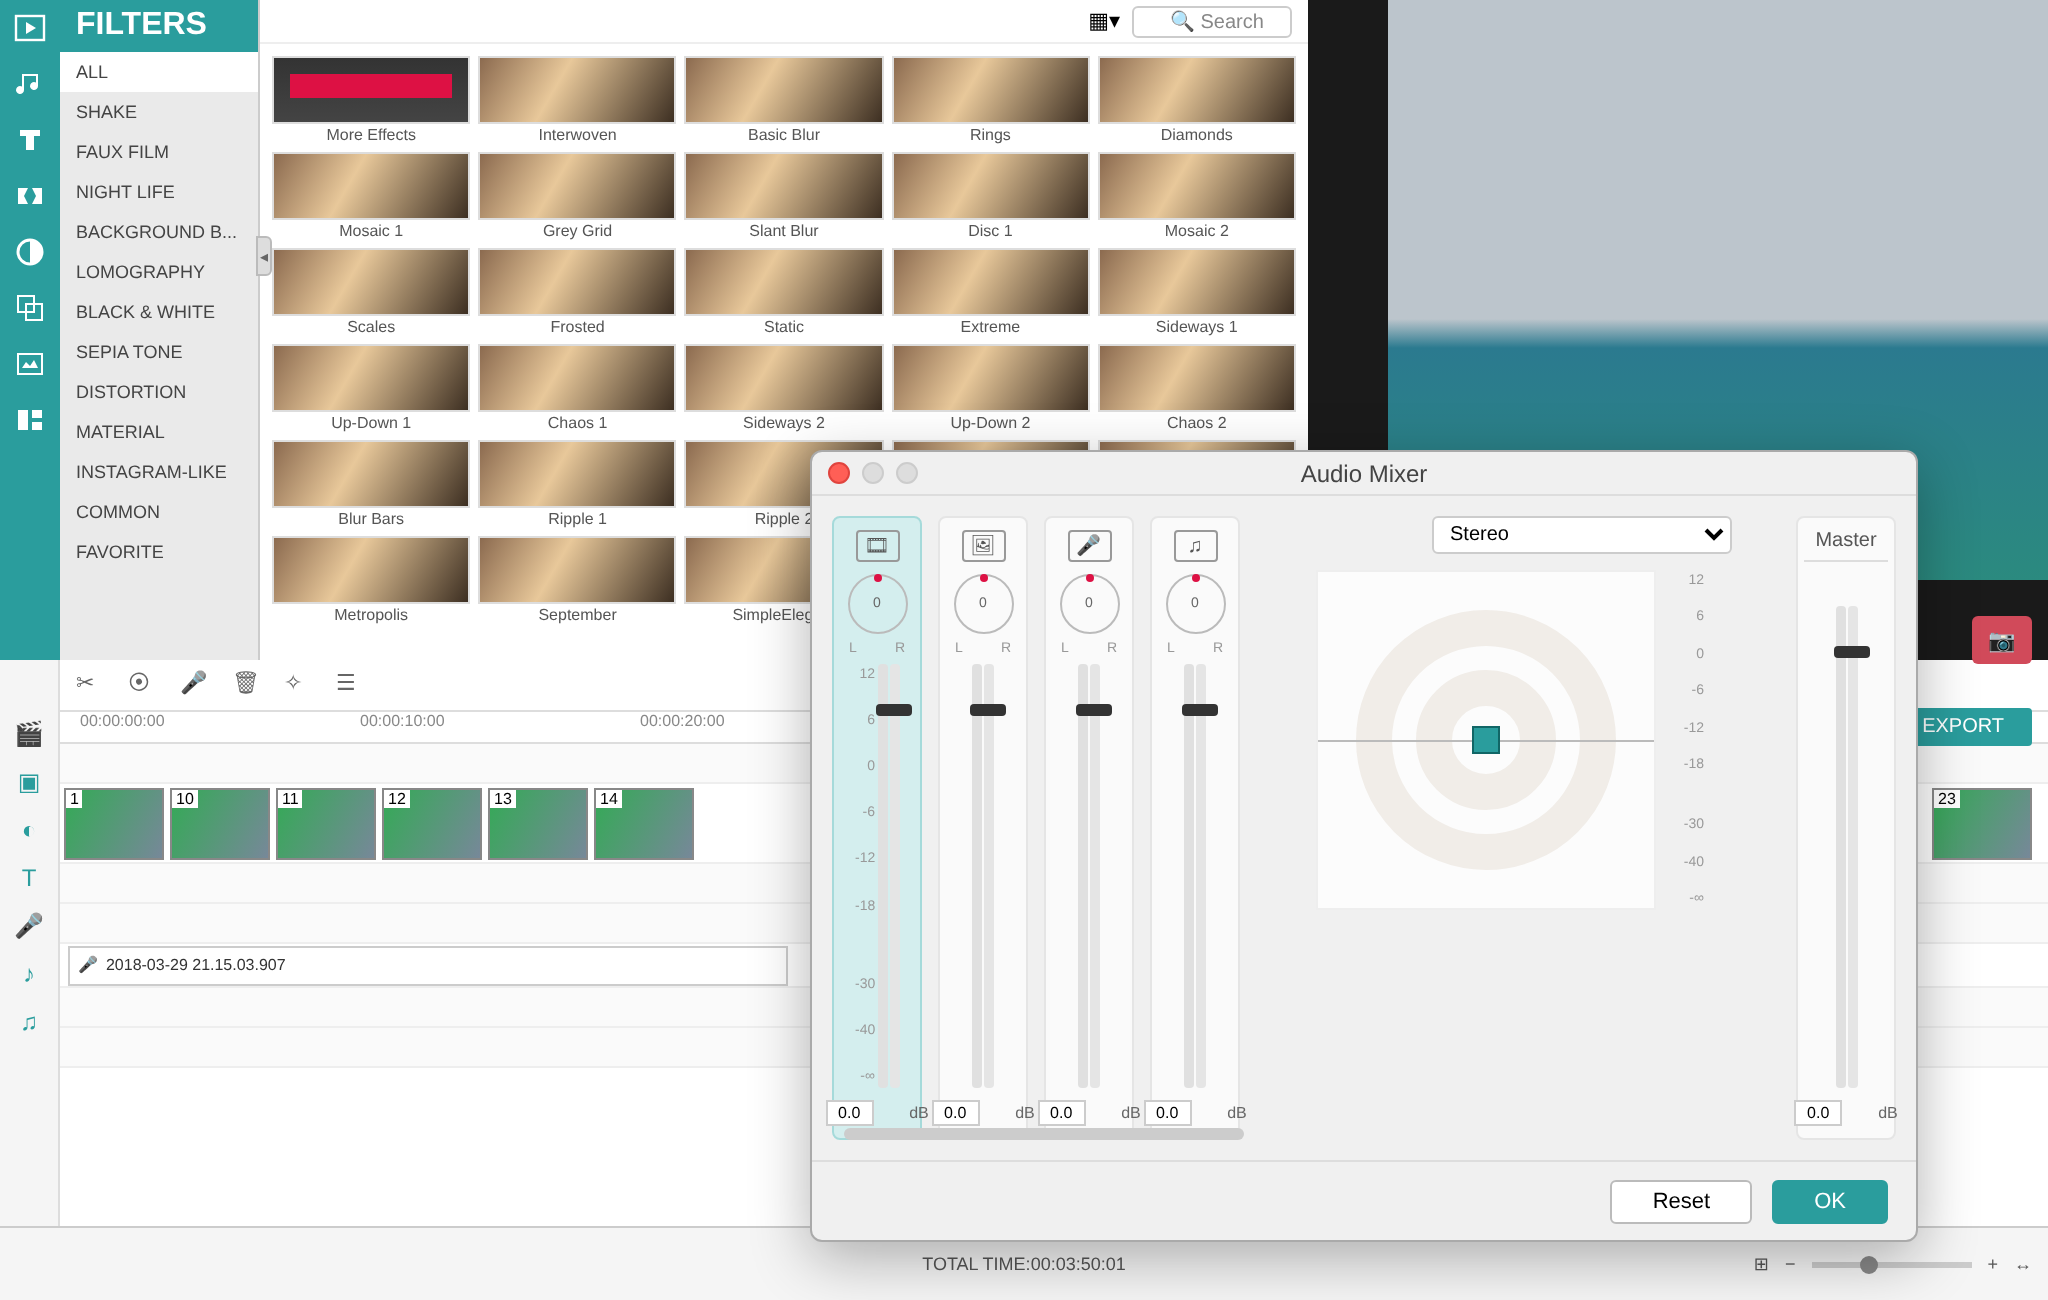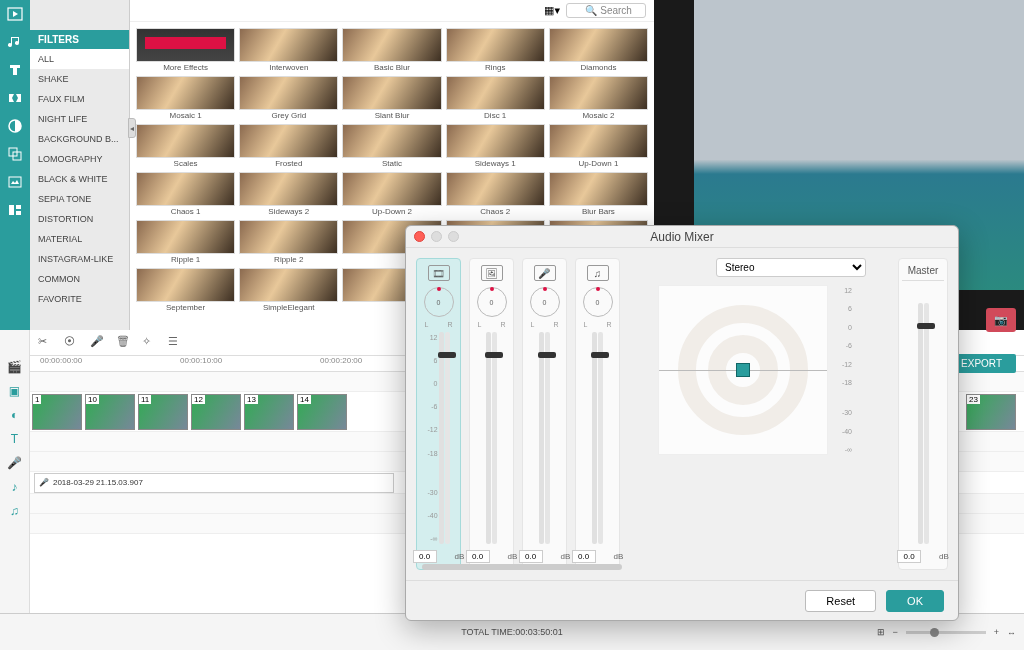--- a/index.html
+++ b/index.html
@@ -4,21 +4,21 @@
 <style>
 * { margin: 0; padding: 0; box-sizing: border-box; font-family: -apple-system, Helvetica, Arial, sans-serif; }
 body { width: 1024px; height: 650px; background: #f5f5f5; overflow: hidden; position: relative; font-size: 11px; }
 
 .app { display: flex; height: 330px; }
 .left-rail { width: 30px; background: #2a9d9d; display: flex; flex-direction: column; align-items: center; padding-top: 5px; gap: 10px; }
 .left-rail .ic { width: 18px; height: 18px; display: flex; align-items: center; justify-content: center; color: #fff; }
 .left-rail svg { width: 16px; height: 16px; fill: #fff; }
 
 .sidebar { width: 100px; background: #eaeaea; border-right: 1px solid #ccc; }
-.sidebar-header { background: #2a9d9d; color: #fff; font-size: 10px; font-weight: 600; padding: 4px 8px; margin-top: 30px; }
+.sidebar-header { background: #2a9d9d; color: #fff; font-size: 16px; font-weight: 600; padding: 4px 8px; }
 .sidebar-item { padding: 5px 8px; font-size: 9px; color: #444; cursor: pointer; white-space: nowrap; overflow: hidden; text-overflow: ellipsis; }
 .sidebar-item.selected { background: #fff; }
 
 .filters-panel { flex: 1; background: #fff; display: flex; flex-direction: column; }
 .filters-toolbar { height: 22px; display: flex; align-items: center; justify-content: flex-end; gap: 6px; padding: 0 8px; border-bottom: 1px solid #eee; }
 .filters-toolbar .search { border: 1px solid #ccc; border-radius: 3px; padding: 1px 6px 1px 18px; font-size: 10px; color: #888; width: 80px; position: relative; }
 .filters-grid { display: grid; grid-template-columns: repeat(5, 1fr); gap: 4px 4px; padding: 6px; overflow: hidden; }
 .fitem { text-align: center; }
 .fthumb { width: 100%; height: 34px; background: linear-gradient(120deg,#8b6a4f,#e8c89a 40%,#3d2f22); border: 1px solid #ddd; margin-bottom: 1px; }
 .fthumb.first { background: linear-gradient(#333,#444); position: relative; }
@@ -219,20 +219,24 @@
           <div class="fthumb"></div>
           <div class="flabel">Scales</div>
         </div>
         <div class="fitem">
           <div class="fthumb"></div>
           <div class="flabel">Frosted</div>
         </div>
         <div class="fitem">
           <div class="fthumb"></div>
           <div class="flabel">Static</div>
+        </div>
+        <div class="fitem">
+          <div class="fthumb"></div>
+          <div class="flabel">Extreme</div>
         </div>
         <div class="fitem">
           <div class="fthumb"></div>
           <div class="flabel">Sideways 1</div>
         </div>
         <div class="fitem">
           <div class="fthumb"></div>
           <div class="flabel">Up-Down 1</div>
         </div>
         <div class="fitem">

